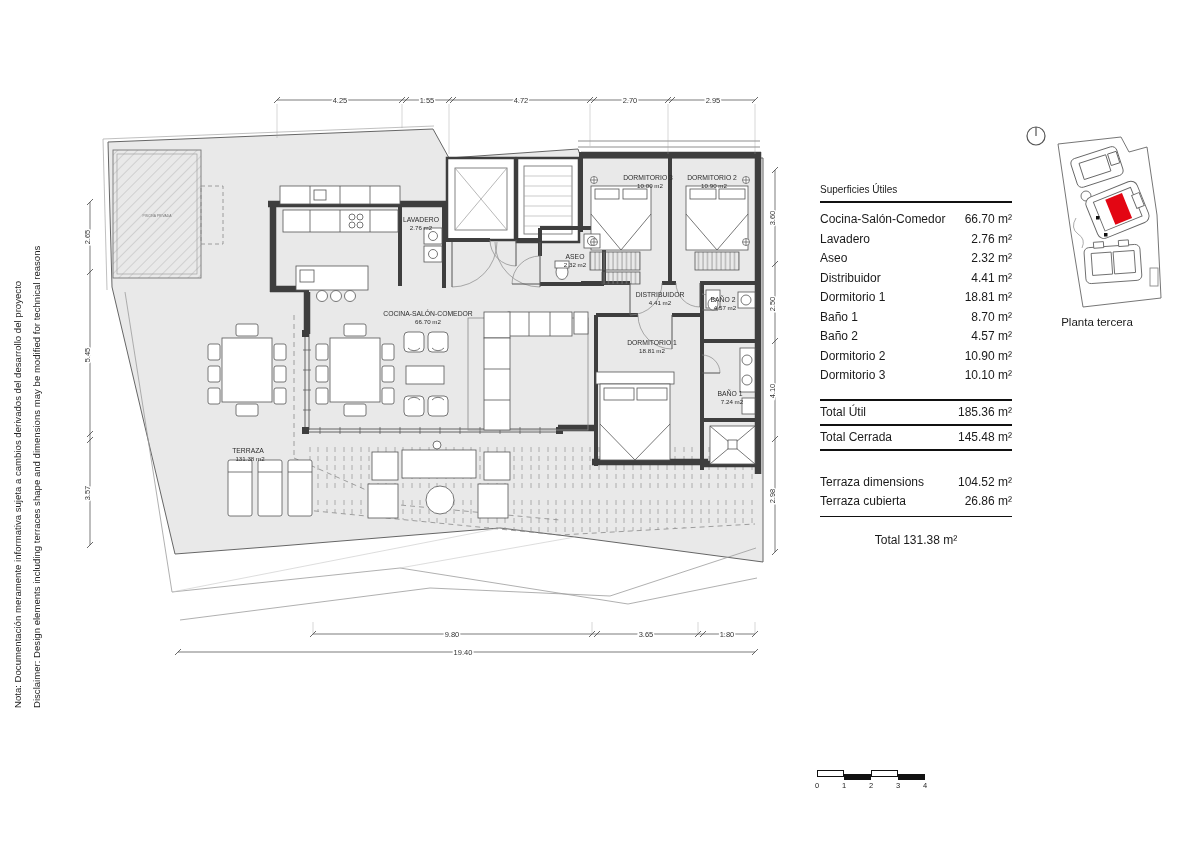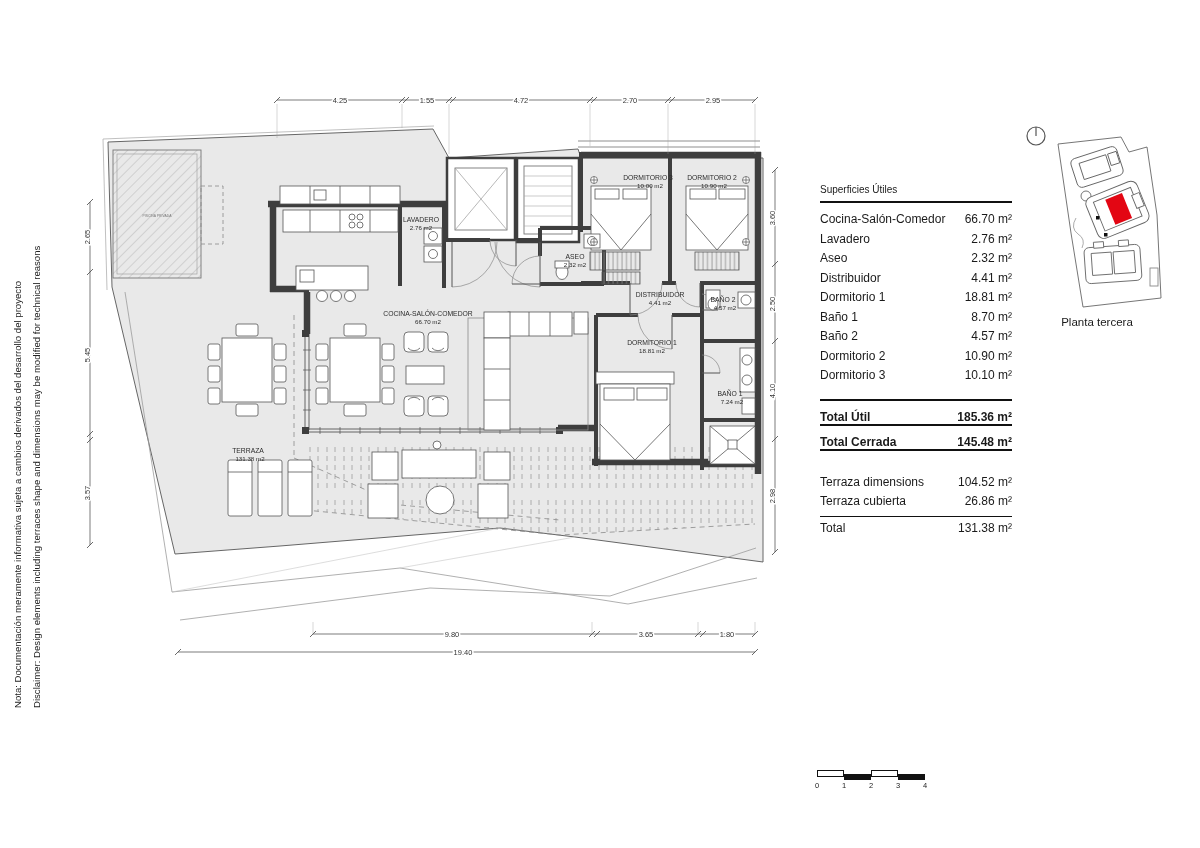--- a/index.html
+++ b/index.html
@@ -12,23 +12,23 @@
   
   .plan-wrap{position:absolute;left:55px;top:78px;}
   
   .panel{position:absolute;left:820px;top:184px;width:192px;font-size:12px;}
   .panel-title{font-size:10px;padding-bottom:6px;}
   .title-rule{border-top:2.4px solid #111;}
   .rows{margin-top:9px;}
   .trow{display:flex;justify-content:space-between;align-items:baseline;height:19.5px;}
   .trow .val{text-align:right;}
   .total-block{margin-top:11px;border-top:2px solid #111;}
-  .trow.total{font-weight:bold;height:23px;border-bottom:2px solid #111;align-items:flex-end;}
+  .trow.total{font-weight:normal;height:23px;border-bottom:2px solid #111;align-items:center;}
   .terrace-block{margin-top:24px;border-bottom:1.6px solid #111;padding-bottom:2px;}
-  .trow.terrace-total{justify-content:space-between;gap:3px;margin-top:4px;}
+  .trow.terrace-total{justify-content:center;gap:3px;margin-top:16px;}
   
   .site-wrap{position:absolute;left:1010px;top:112px;}
   
   .scalebar{position:absolute;left:817px;top:770px;width:110px;height:22px;}
   .scalebar .seg{position:absolute;height:5px;}
   .seg.w{background:#fff;border:1px solid #111;top:0;}
   .seg.b{background:#111;top:4px;height:6px;}
   .scalebar .num{position:absolute;top:11px;font-size:7.5px;transform:translateX(-50%);color:#222;}
   svg text{font-family:"Liberation Sans", sans-serif;}
 </style>

